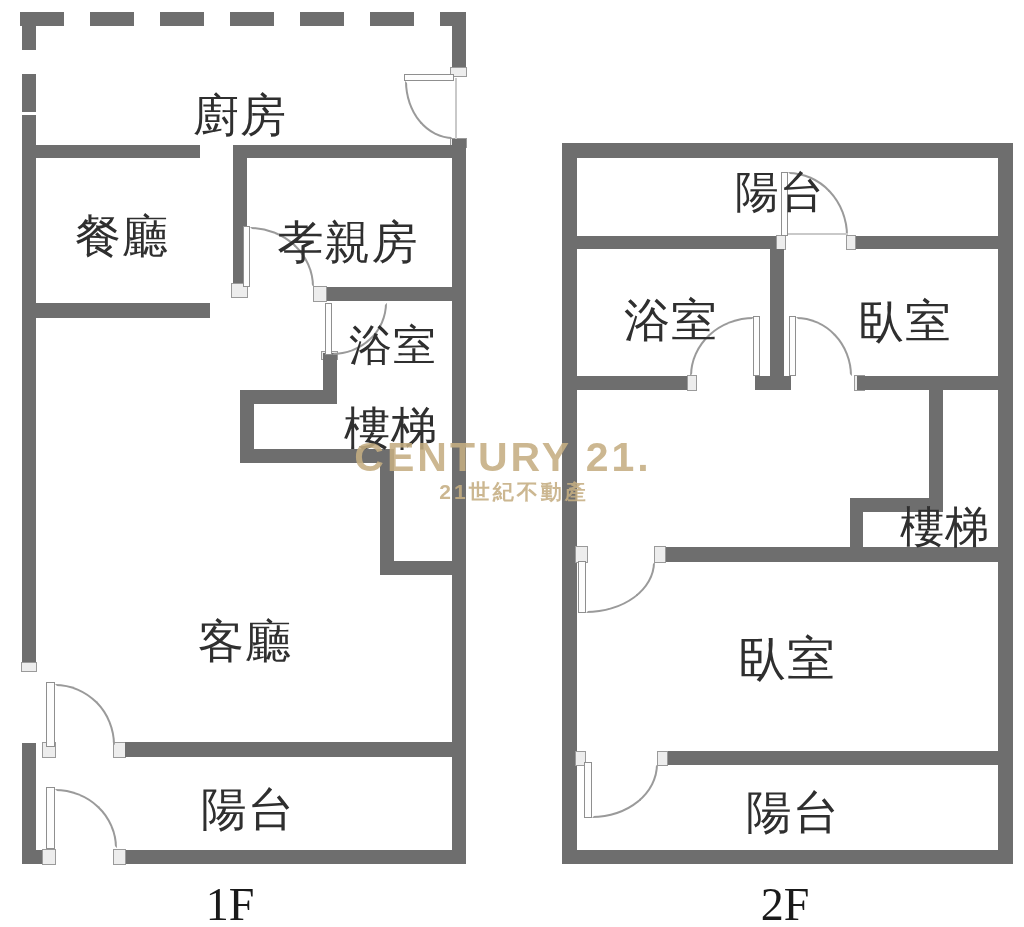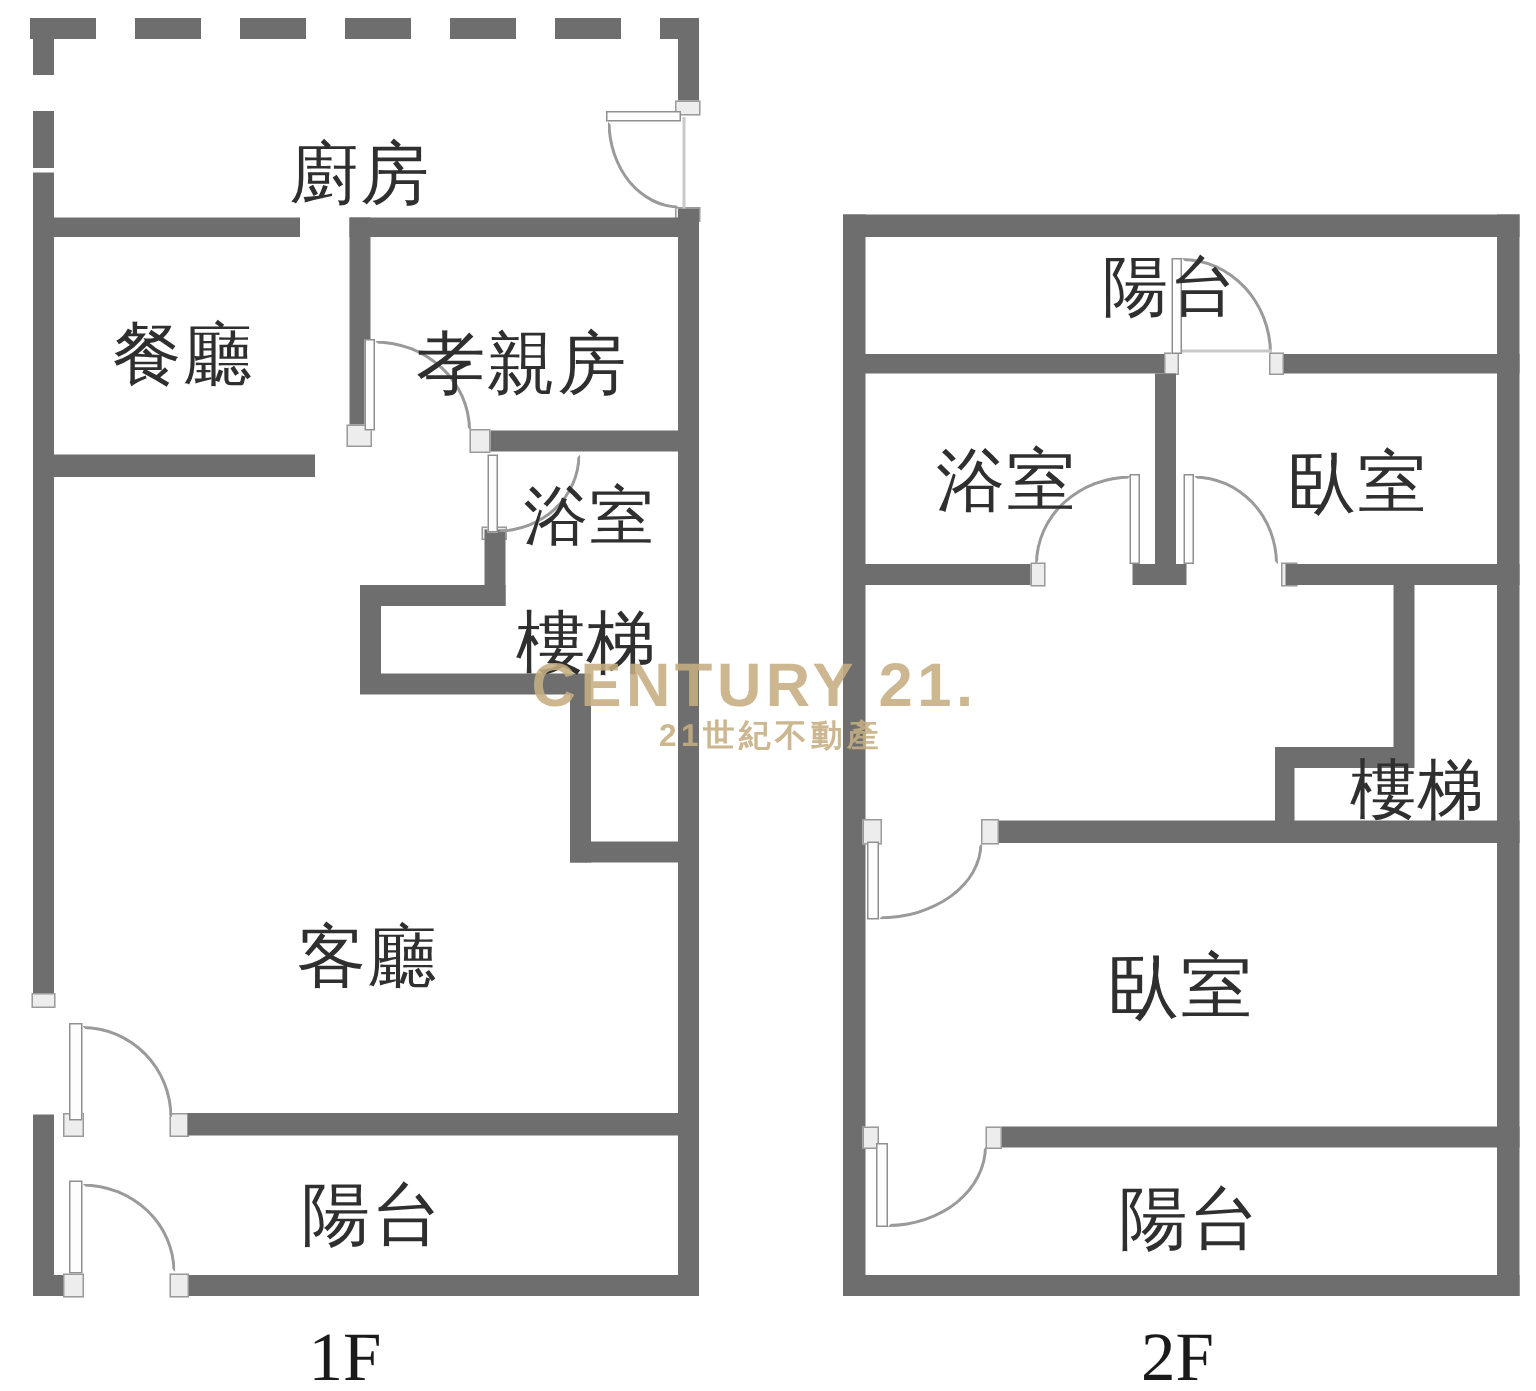--- a/index.html
+++ b/index.html
@@ -81,21 +81,21 @@
     <div class="leaf" style="left:46px;top:682px;width:9px;height:65px;"></div>
     <div class="arc tr" style="left:55px;top:684px;width:60px;height:61px;"></div>
     <div class="leaf" style="left:46px;top:787px;width:9px;height:62px;"></div>
     <div class="arc tr" style="left:55px;top:789px;width:62px;height:59px;"></div>
 
     <div class="rl" style="left:240px;top:96px;margin-top:19px;">廚房</div>
     <div class="rl" style="left:122px;top:236px;">餐廳</div>
     <div class="rl" style="left:348px;top:242px;">孝親房</div>
     <div class="rl" style="left:393px;top:345px;font-size:43px;">浴室</div>
     <div class="rl" style="left:391px;top:428px;">樓梯</div>
-    <div class="rl" style="left:245px;top:641px;font-family:Liberation Mono, monospace;">客廳</div>
+    <div class="rl" style="left:245px;top:641px;">客廳</div>
     <div class="rl" style="left:248px;top:809px;">陽台</div>
     <div class="fl" style="left:230px;top:905px;">1F</div>
   </div>
 
   <div>
 
     <div class="w" style="left:562px;top:143px;width:451px;height:15px;"></div>
     <div class="w" style="left:562px;top:143px;width:15px;height:721px;"></div>
     <div class="w" style="left:998px;top:143px;width:15px;height:721px;"></div>
     <div class="w" style="left:562px;top:850px;width:451px;height:14px;"></div>

